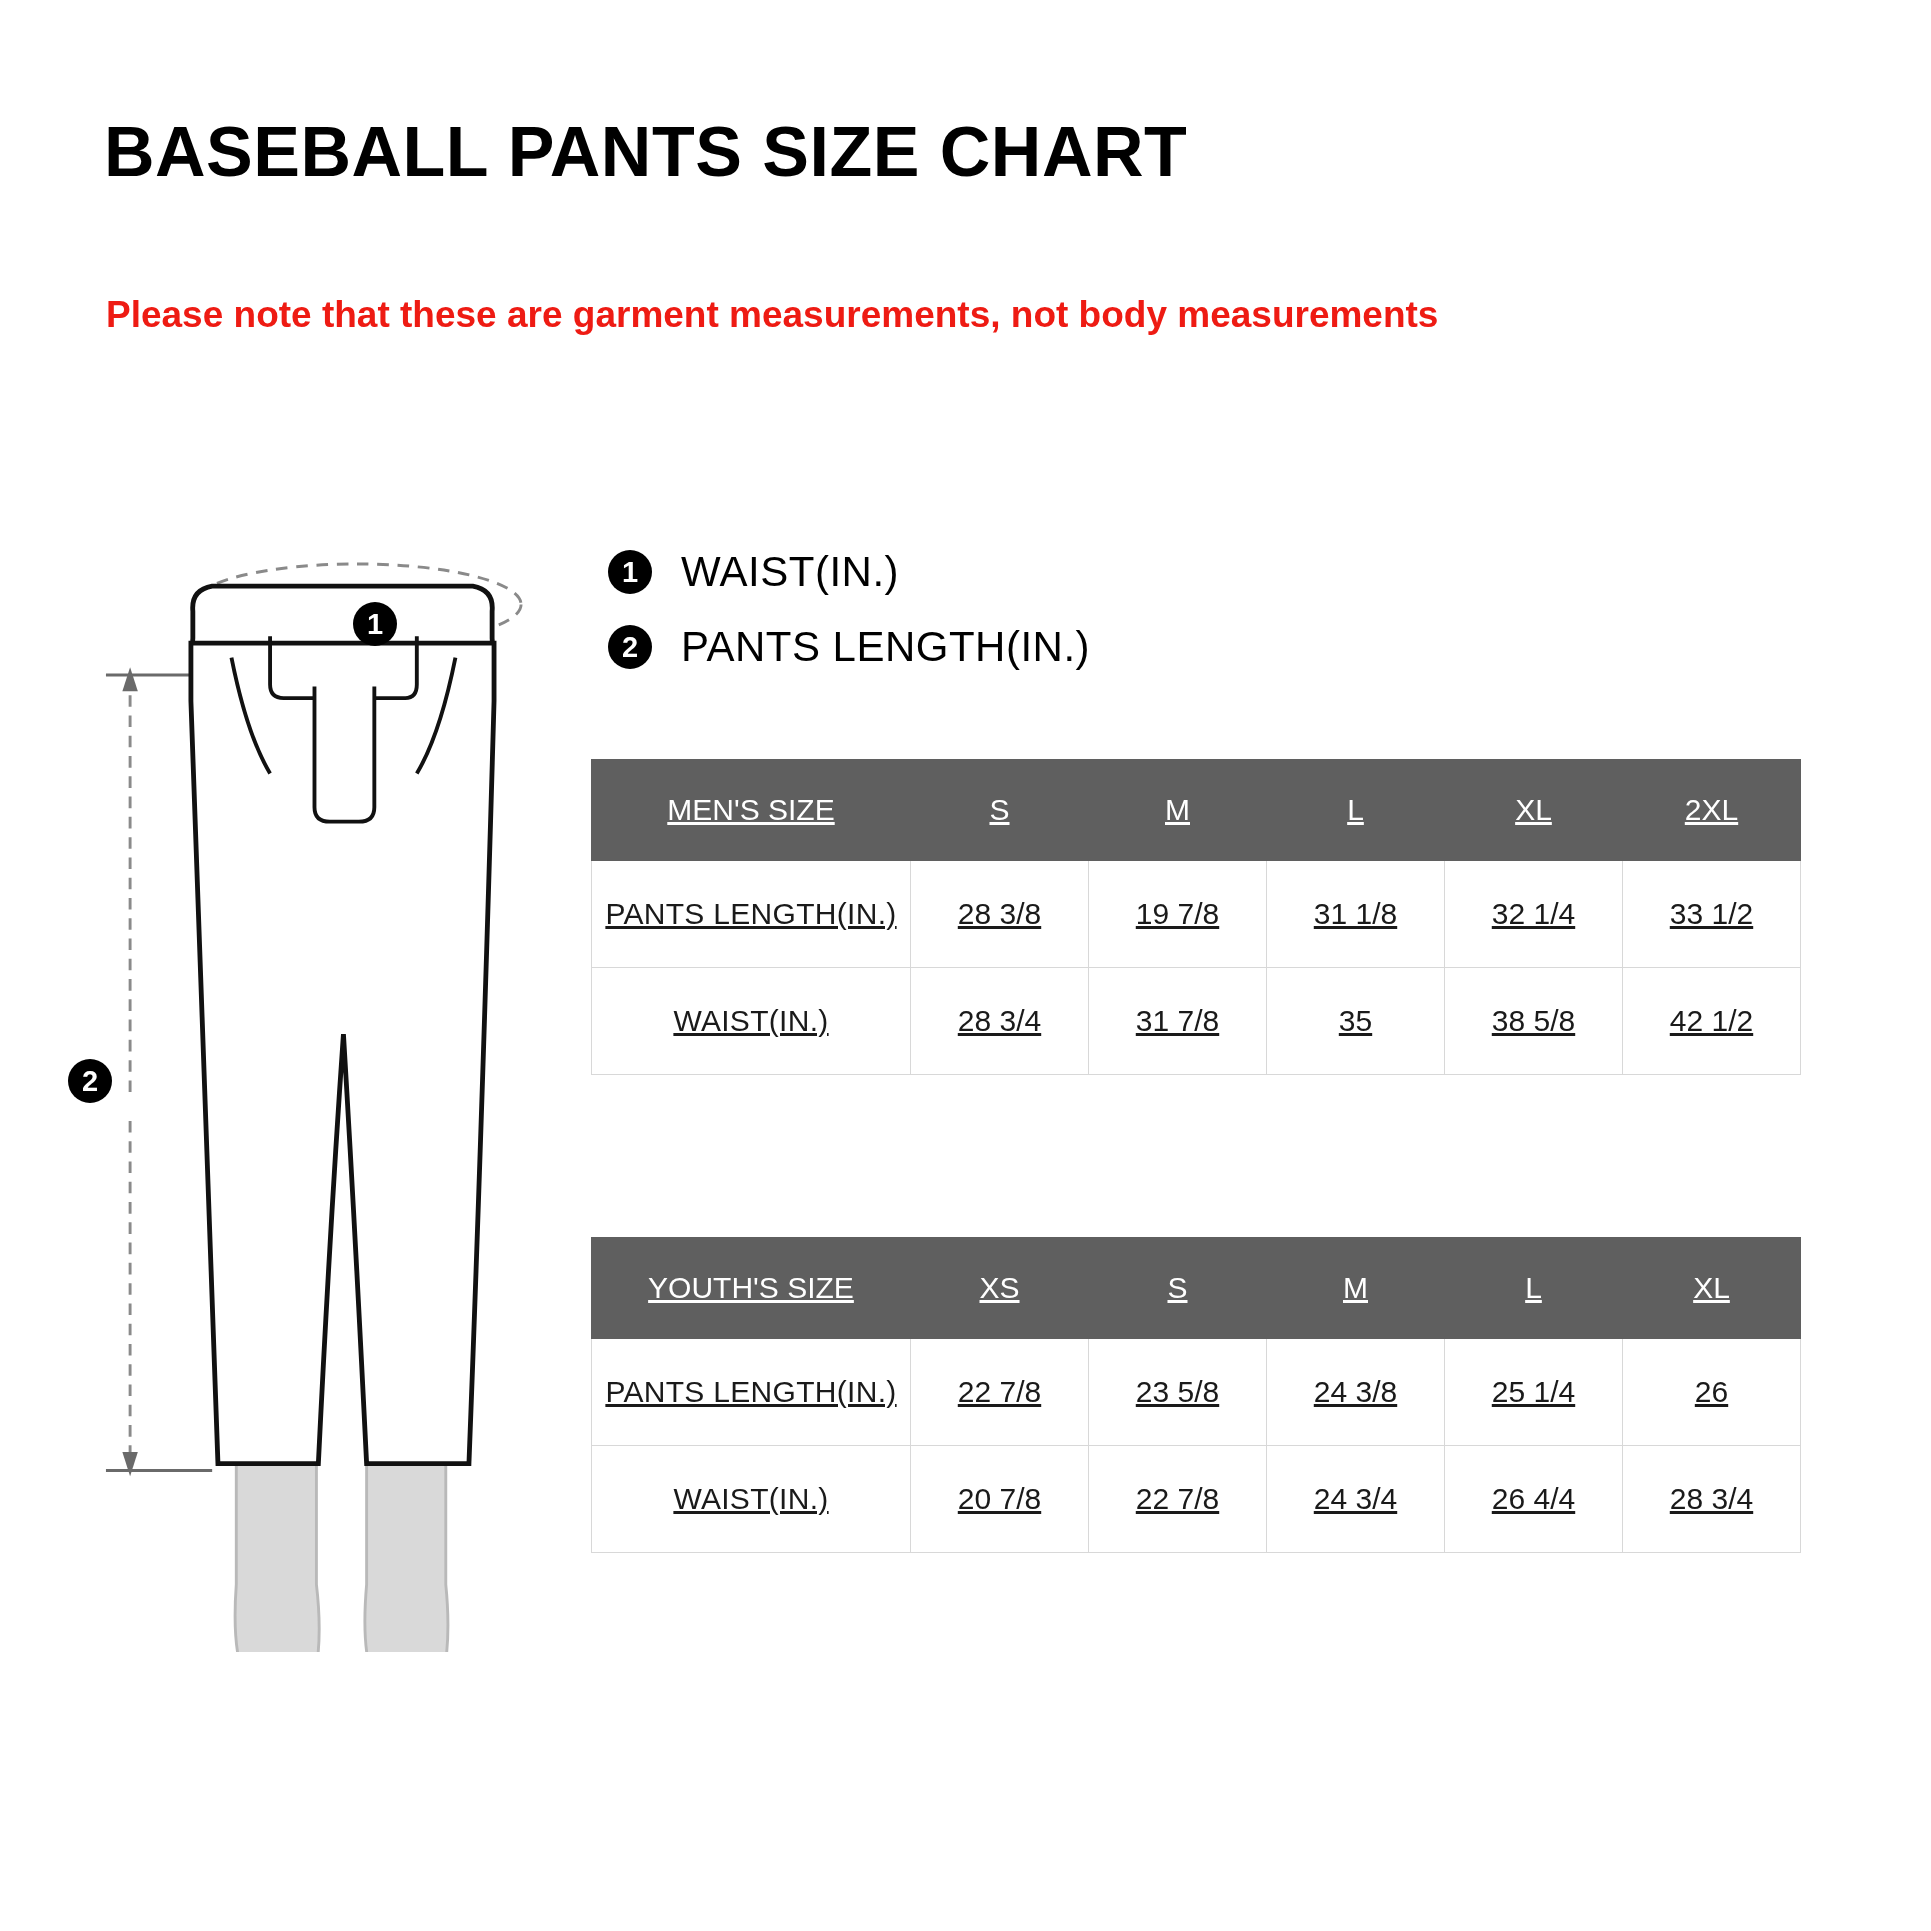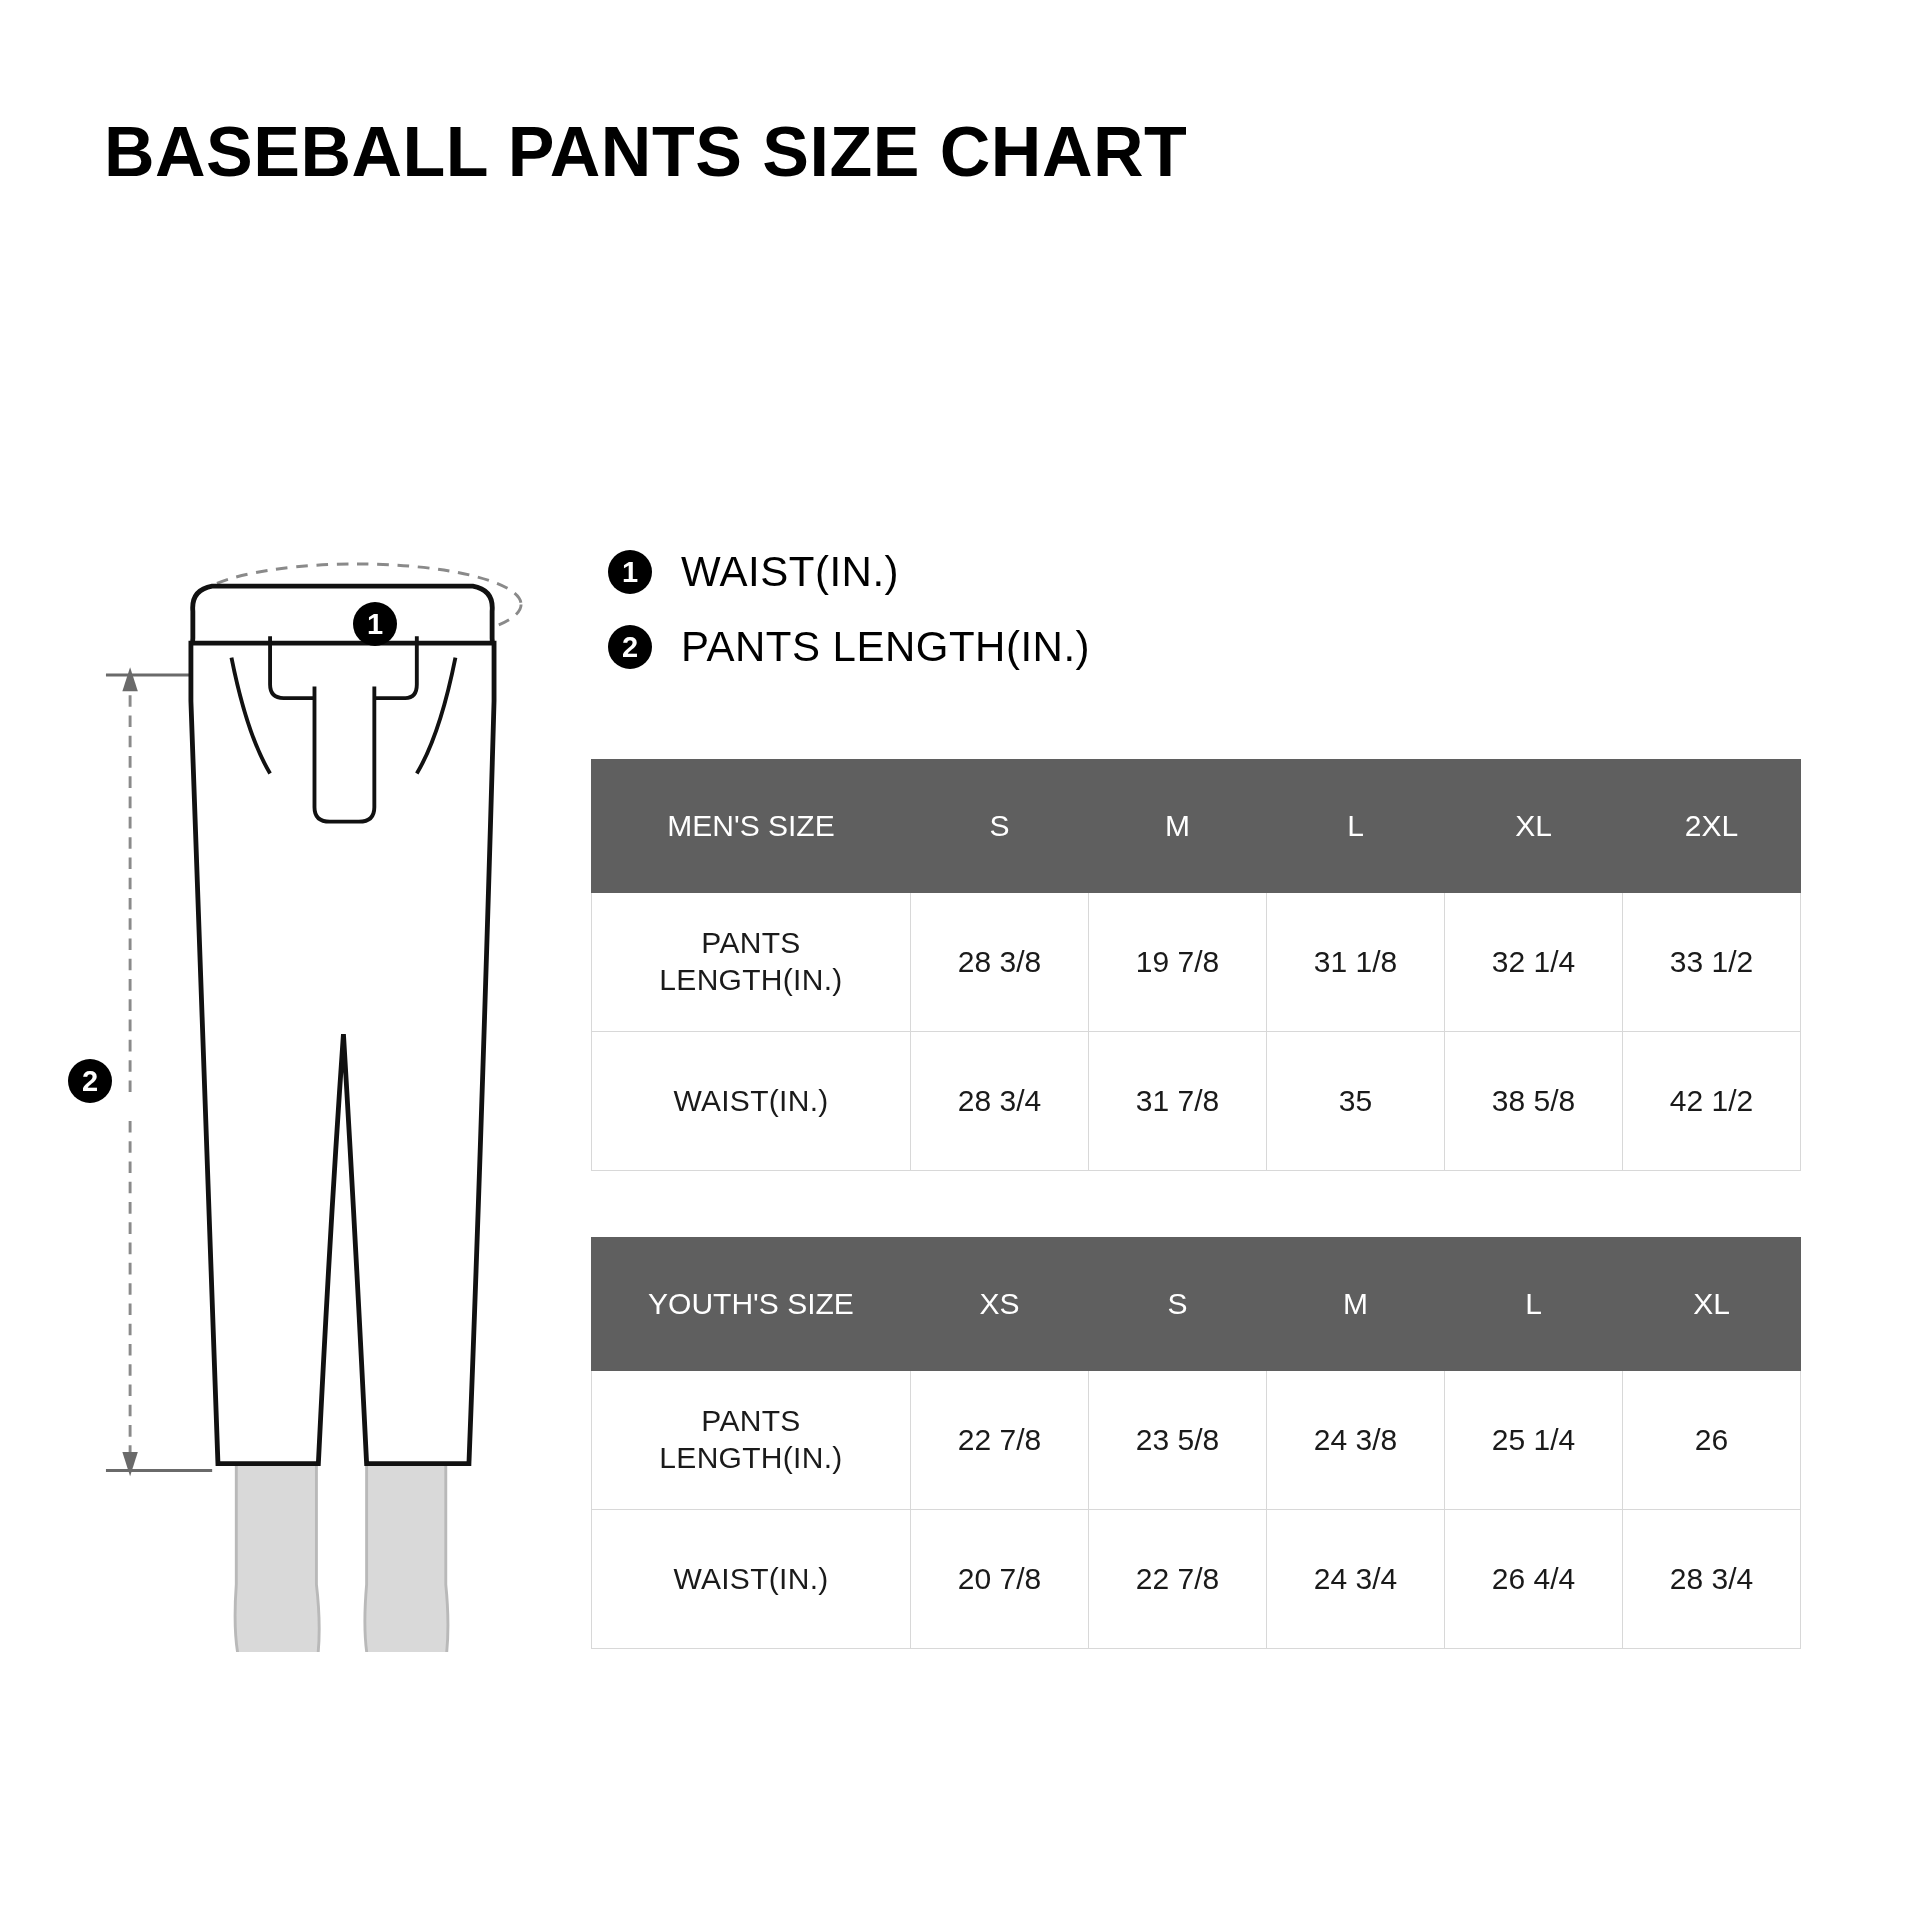--- a/index.html
+++ b/index.html
@@ -135,42 +135,44 @@
   #mens-table { left: 591px; top: 748px; width: 1207px; }
   #youth-table { left: 591px; top: 1226px; width: 1207px; }
 
   .tbl th, .tbl td {
     border: 1px solid #d8d8d8;
     text-align: center;
     vertical-align: middle;
     font-size: 30px;
     font-weight: normal;
     color: #1a1a1a;
-    padding: 16px;
+    padding: 0;
     line-height: 1.22;
+    text-decoration: underline;
   }
   .tbl thead th {
     background: #5f5f5f;
     color: #ffffff;
     height: 100px;
     border: 1px solid #5f5f5f;
     font-size: 30px;
   }
   .tbl tbody td { height: 106px; background: #ffffff; }
   .tbl col.c0 { width: 319px; }
   .tbl col.cx { width: 178px; }
   .row-label { letter-spacing: 0.3px; }
 </style>
 </head>
 <body>
 
 <div class="page">
 
   <div class="title">BASEBALL PANTS SIZE CHART</div>
 
+  <div class="note">Please note that these are garment measurements, not body measurements</div>
 
   <div class="legend">
     <div class="legend-row">
       <div class="badge">1</div>
       <div class="legend-label">WAIST(IN.)</div>
     </div>
     <div class="legend-row">
       <div class="badge">2</div>
       <div class="legend-label">PANTS LENGTH(IN.)</div>
     </div>

